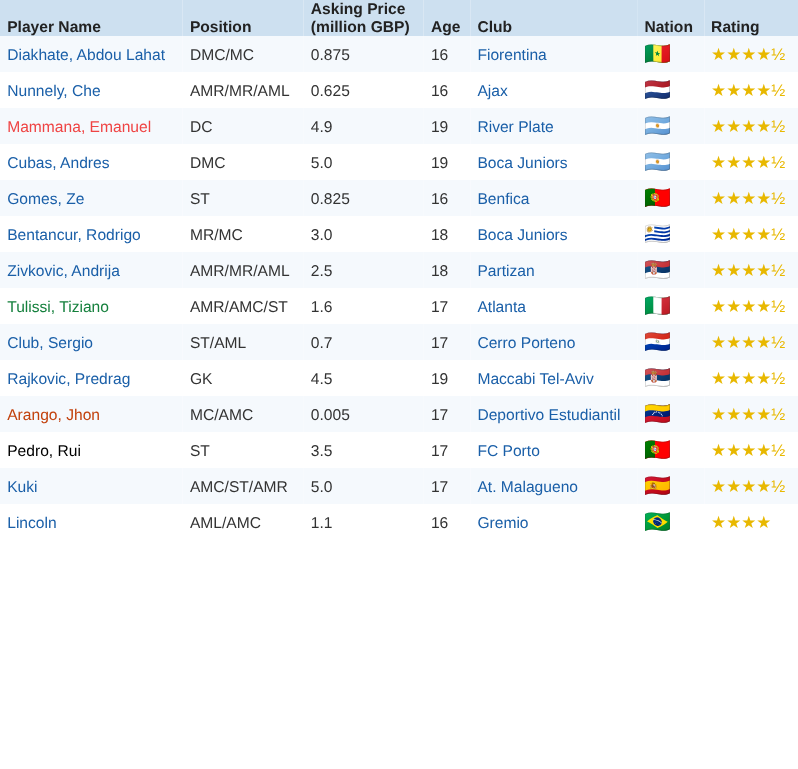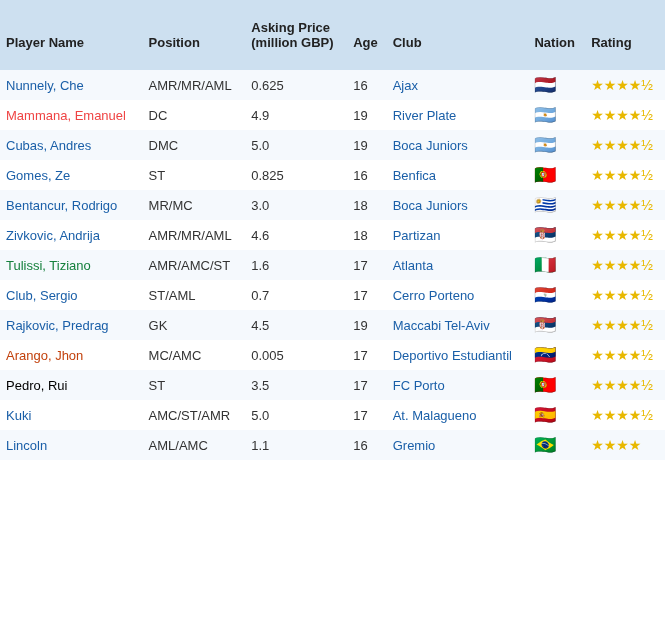--- a/index.html
+++ b/index.html
@@ -10,21 +10,21 @@
       width: 665px;
     }
     table {
       width: 100%;
       border-collapse: collapse;
     }
     thead tr {
       background: #cde0f0;
     }
     thead th {
-      padding: 20px 6px;
+      padding: 0 6px;
       text-align: left;
       font-weight: bold;
       color: #222;
       vertical-align: bottom;
     }
     tbody tr:nth-child(odd) {
       background: #f5f9fd;
     }
     tbody tr:nth-child(even) {
       background: #ffffff;
@@ -63,20 +63,29 @@
       <th>Player Name</th>
       <th>Position</th>
       <th>Asking Price<br>(million GBP)</th>
       <th>Age</th>
       <th>Club</th>
       <th>Nation</th>
       <th>Rating</th>
     </tr>
   </thead>
   <tbody id="table-body">
+  <tr>
+    <td class="player-name" style="color:#1a5fa8">Diakhate, Abdou Lahat</td>
+    <td>DMC/MC</td>
+    <td>0.875</td>
+    <td>16</td>
+    <td class="club-name">Fiorentina</td>
+    <td><span class="flag">🇸🇳</span></td>
+    <td class="stars">★★★★½</td>
+  </tr>
       <tr>
     <td class="player-name" style="color:#1a5fa8">Nunnely, Che</td>
     <td>AMR/MR/AML</td>
     <td>0.625</td>
     <td>16</td>
     <td class="club-name">Ajax</td>
     <td><span class="flag">🇳🇱</span></td>
     <td class="stars">★★★★½</td>
   </tr>
       <tr>
@@ -111,21 +120,21 @@
     <td>MR/MC</td>
     <td>3.0</td>
     <td>18</td>
     <td class="club-name">Boca Juniors</td>
     <td><span class="flag">🇺🇾</span></td>
     <td class="stars">★★★★½</td>
   </tr>
       <tr>
     <td class="player-name" style="color:#1a5fa8">Zivkovic, Andrija</td>
     <td>AMR/MR/AML</td>
-    <td>4.6</td>
+    <td>2.5</td>
     <td>18</td>
     <td class="club-name">Partizan</td>
     <td><span class="flag">🇷🇸</span></td>
     <td class="stars">★★★★½</td>
   </tr>
       <tr>
     <td class="player-name" style="color:#15803d">Tulissi, Tiziano</td>
     <td>AMR/AMC/ST</td>
     <td>1.6</td>
     <td>17</td>

